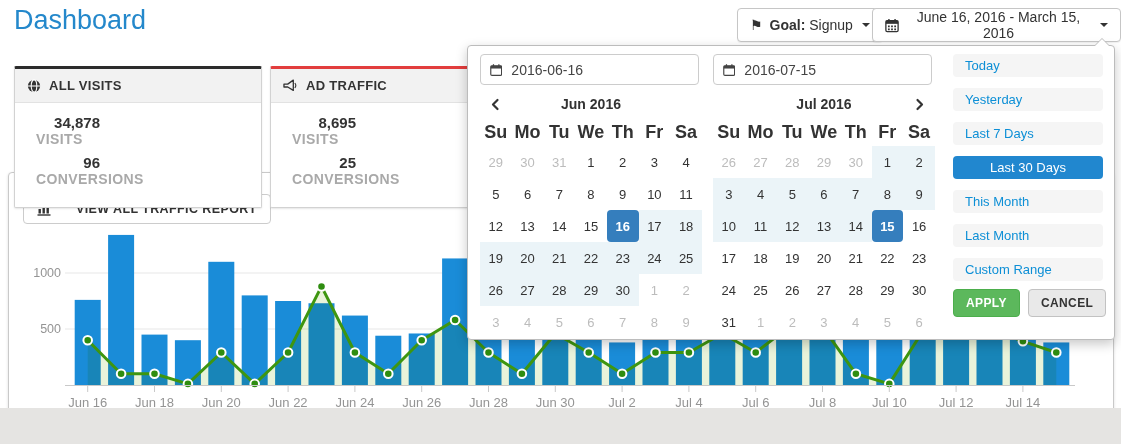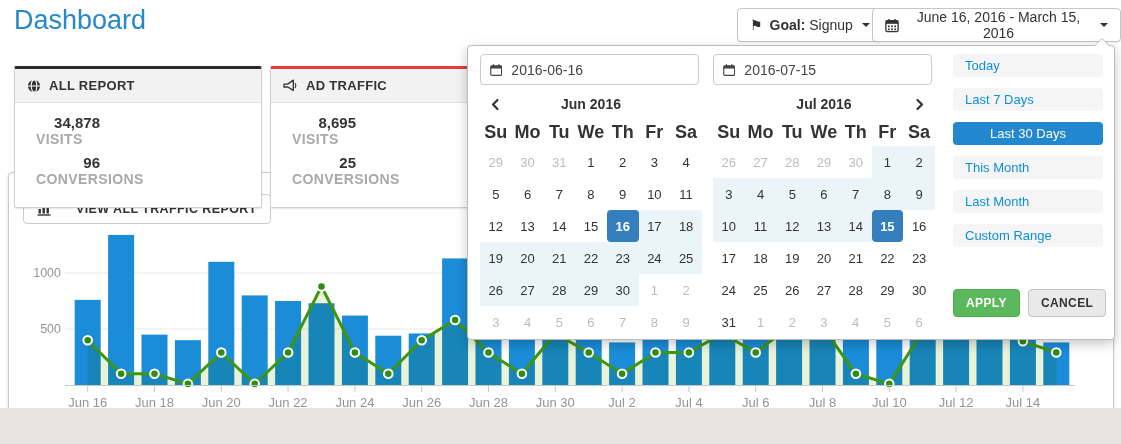--- a/index.html
+++ b/index.html
@@ -98,21 +98,21 @@
     <span class="caret"></span>
   </button>
 
   <div class="card card-all" style="border-top-color: rgb(43, 43, 43);">
     <div class="card-h">
       <svg width="14" height="14" viewBox="0 0 16 16">
         <circle cx="8" cy="8" r="7" fill="#333"></circle>
         <ellipse cx="8" cy="8" rx="3.2" ry="7" fill="none" stroke="#fff" stroke-width="1.2"></ellipse>
         <line x1="1" y1="8" x2="15" y2="8" stroke="#fff" stroke-width="1.2"></line>
       </svg>
-      <span>ALL REPORT</span>
+      <span>ALL VISITS</span>
     </div>
     <div class="card-b">
       <div class="crow">
         <span class="cval">34,878</span>
         <span class="clab">VISITS</span>
       </div>
       <div class="crow">
         <span class="cval">96</span>
         <span class="clab">CONVERSIONS</span>
       </div>
@@ -427,20 +427,21 @@
               <td class="off">4</td>
               <td class="off">5</td>
               <td class="off">6</td>
             </tr>
           </tbody>
       </table>
     </div>
 
     <ul class="ranges" id="ranges-list">
         <li>Today</li>
+        <li>Yesterday</li>
         <li>Last 7 Days</li>
         <li class="active" style="background: rgb(33, 135, 207);">Last 30 Days</li>
         <li>This Month</li>
         <li>Last Month</li>
         <li>Custom Range</li>
       </ul>
 
     <div class="drp-btns">
       <button class="apply">APPLY</button>
       <button class="cancel">CANCEL</button>

